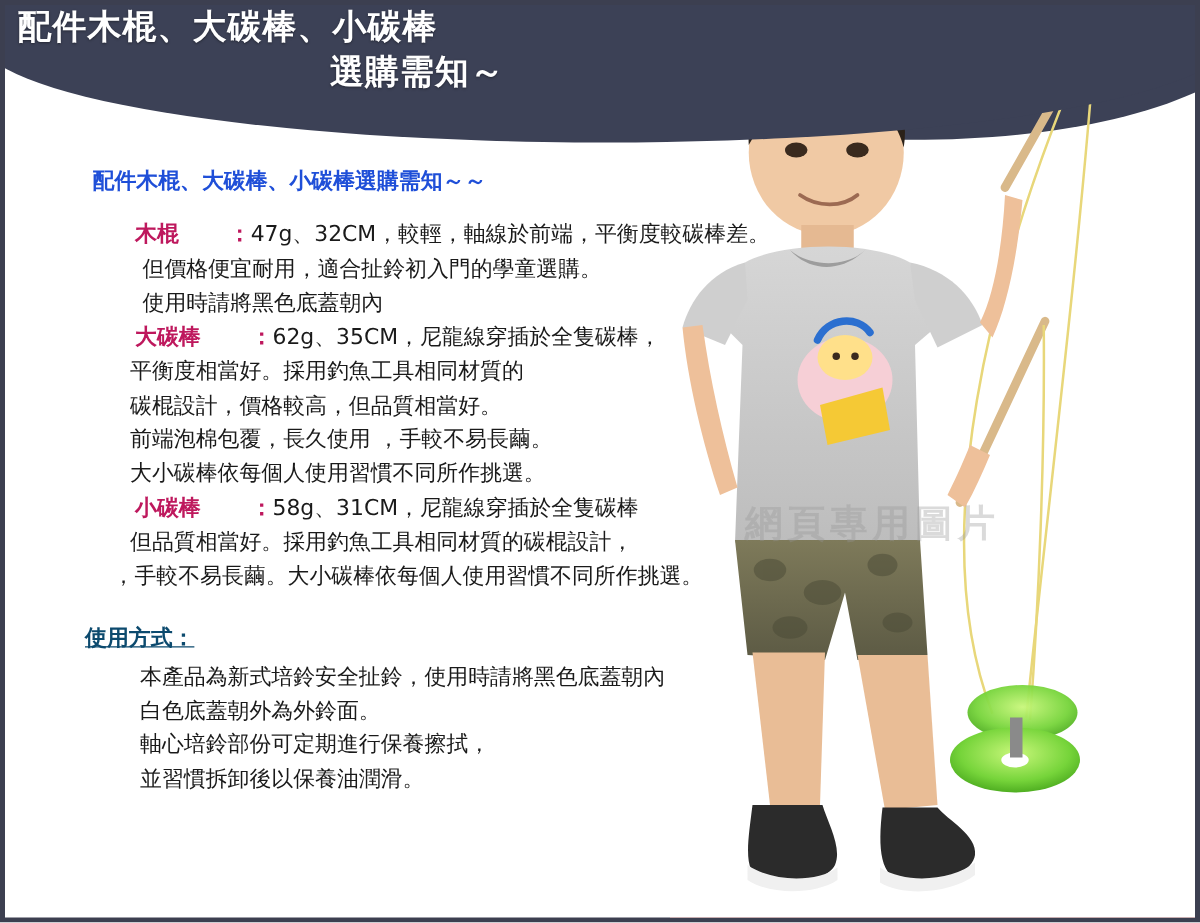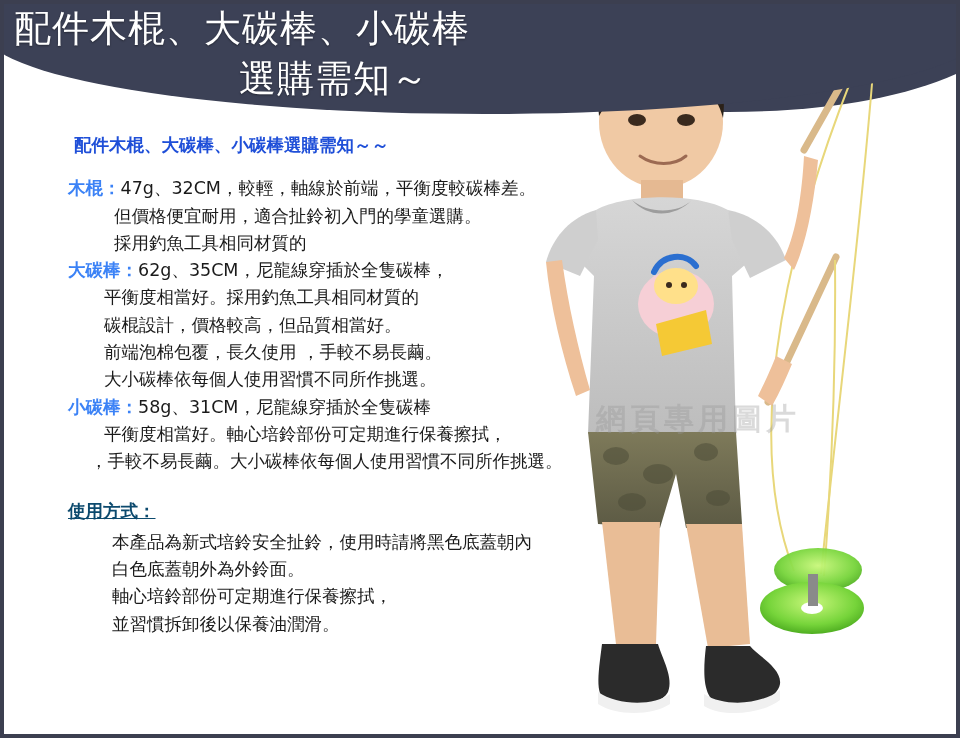--- a/index.html
+++ b/index.html
@@ -27,22 +27,22 @@
     background: #3c4156;
     border-bottom-left-radius: 50% 55%;
     border-bottom-right-radius: 50% 55%;
   }
   .banner-inner {
     position: absolute;
     left: 20px; top: 40px;
     width: 660px;
     text-align: center;
     color: #ffffff;
-    font-size: 37px;
-    font-weight: normal;
+    font-size: 27px;
+    font-weight: bold;
     line-height: 1.35;
     letter-spacing: 1px;
     text-shadow: 0 1px 2px rgba(0,0,0,.4);
   }
   .banner-line1 { display: block; text-align: left; padding-left: 10px;}
   .banner-line2 { display: block; text-align: center; padding-left: 0px;}
 
   
   .photo {
     position: absolute;
@@ -72,22 +72,23 @@
   }
   .heading-blue {
     color: #1f4fd8;
     font-weight: bold;
     font-size: 17.5px;
     margin: 0 0 16px 6px;
   }
   .para { margin: 0 0 0 0; }
   .row { display: block; white-space: nowrap; }
   .label-red {
-    color: #3b82f6;
-    font-weight: bold;
+    color: #be185d;
+    font-weight: bold;
+    margin-left: 40px;
   }
   .indent1 { padding-left: 36px; }
   .indent2 { padding-left: 46px; }
   .indent3 { padding-left: 22px; }
   .usage-title {
     color: #0c4a6e;
     font-weight: bold;
     text-decoration: underline;
     margin: 22px 0 4px 0;
     font-size: 17.5px;
@@ -190,34 +191,34 @@
     </div>
   </div>
 
   <div class="content">
 
     <div class="heading-blue">配件木棍、大碳棒、小碳棒選購需知～～</div>
 
     <div class="para">
       <span class="row"><span class="label-red">木棍</span><span class="label-red">：</span><span>47g、32CM，較輕，軸線於前端，平衡度較碳棒差。</span></span>
       <span class="row indent2">但價格便宜耐用，適合扯鈴初入門的學童選購。</span>
-      <span class="row indent2">採用釣魚工具相同材質的</span>
+      <span class="row indent2">使用時請將黑色底蓋朝內</span>
     </div>
 
     <div class="para">
       <span class="row"><span class="label-red">大碳棒</span><span class="label-red">：</span><span>62g、35CM，尼龍線穿插於全隻碳棒，</span></span>
       <span class="row indent1">平衡度相當好。採用釣魚工具相同材質的</span>
       <span class="row indent1">碳棍設計，價格較高，但品質相當好。</span>
       <span class="row indent1">前端泡棉包覆，長久使用 ，手較不易長繭。</span>
       <span class="row indent1">大小碳棒依每個人使用習慣不同所作挑選。</span>
     </div>
 
     <div class="para">
       <span class="row"><span class="label-red">小碳棒</span><span class="label-red">：</span><span>58g、31CM，尼龍線穿插於全隻碳棒</span></span>
-      <span class="row indent1">平衡度相當好。軸心培鈴部份可定期進行保養擦拭，</span>
+      <span class="row indent1">但品質相當好。採用釣魚工具相同材質的碳棍設計，</span>
       <span class="row indent3">，手較不易長繭。大小碳棒依每個人使用習慣不同所作挑選。</span>
     </div>
 
     <div class="usage-title">使用方式：</div>
     <div class="para">
       <span class="row usage-line">本產品為新式培鈴安全扯鈴，使用時請將黑色底蓋朝內</span>
       <span class="row usage-line">白色底蓋朝外為外鈴面。</span>
       <span class="row usage-line">軸心培鈴部份可定期進行保養擦拭，</span>
       <span class="row usage-line">並習慣拆卸後以保養油潤滑。</span>
     </div>

